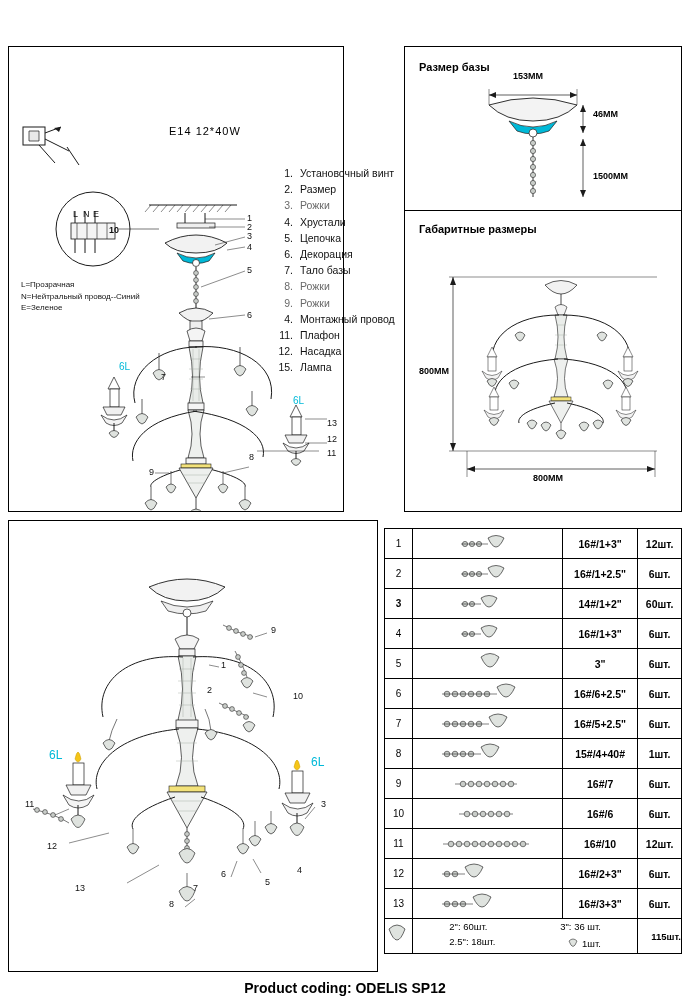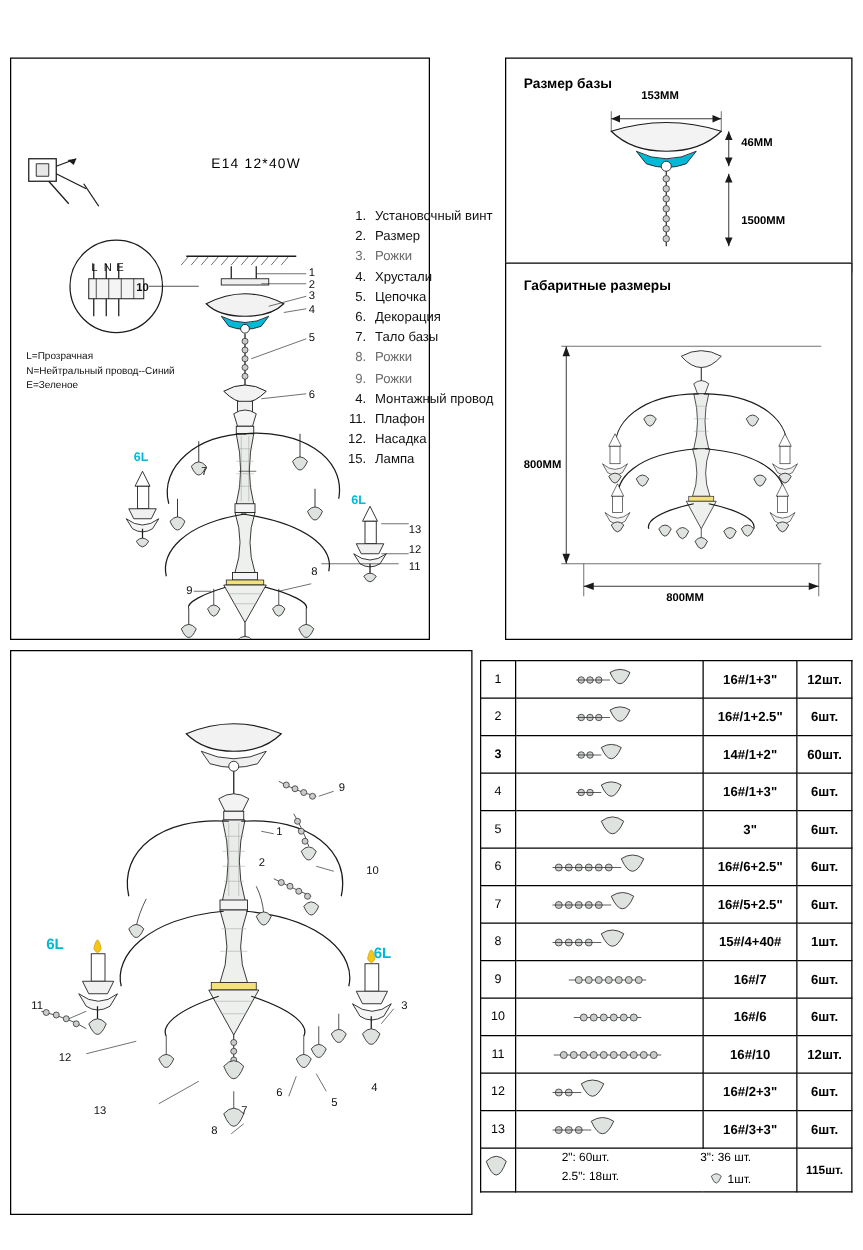--- a/index.html
+++ b/index.html
@@ -45,21 +45,21 @@
     font-size:11px; letter-spacing:1px;
   }
 
   .wirekey {
     position:absolute; left:12px; top:232px;
     font-size:8px; line-height:11.5px; color:#111;
   }
 
   .cyan { color:#00b9d8; font-weight:bold; }
   .lbl { position:absolute; font-size:9px; color:#111; }
-  .lbl-b { position:absolute; font-size:10px; font-weight:bold; }
+  .lbl-b { position:absolute; font-size:10px; font-weight:normal;margin-left:12px; }
 
   
   .meas { position:absolute; font-size:9px;font-weight:bold; }
 
   
   table.parts {
     position:absolute; left:0; top:0;
     width:298px; border-collapse:collapse;
     font-size:10px;
   }
@@ -773,19 +773,20 @@
               <div style="display:flex;justify-content:space-around;margin-top:4px;">
                 <span>2.5": 18шт.</span>
                 <span style="display:flex;align-items:center;gap:4px;">
                   <svg width="10" height="16" viewBox="0 0 10 16">
                     <path d="M1 5 q4 -4 8 0 q-4 11 -8 0 z" fill="#dfe3df" stroke="#2b2b2b" stroke-width=".6"></path>
                   </svg>
                   <span>1шт.</span>
                 </span>
               </div>
             </td>
-            <td class="summary" style="font-weight:bold;">115шт.</td>
+            <td class="summary" style="font-weight:bold;text-align:right;">115шт.</td>
           </tr>
         </tbody>
     </table>
   </div>
 
+  <div class="footer">Product coding: ODELIS SP12</div>
 </div>
 
 </body></html>

